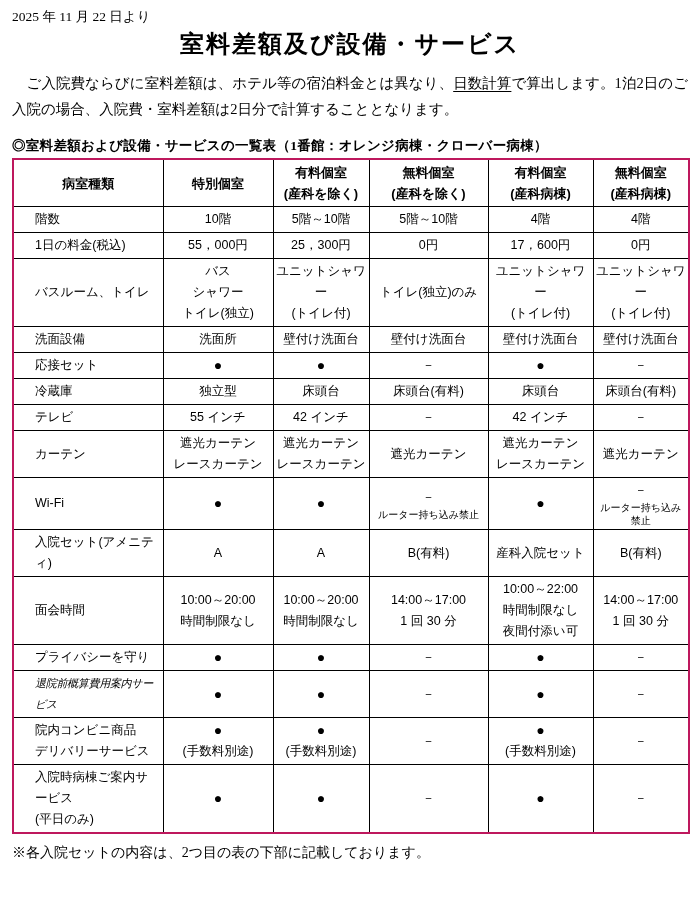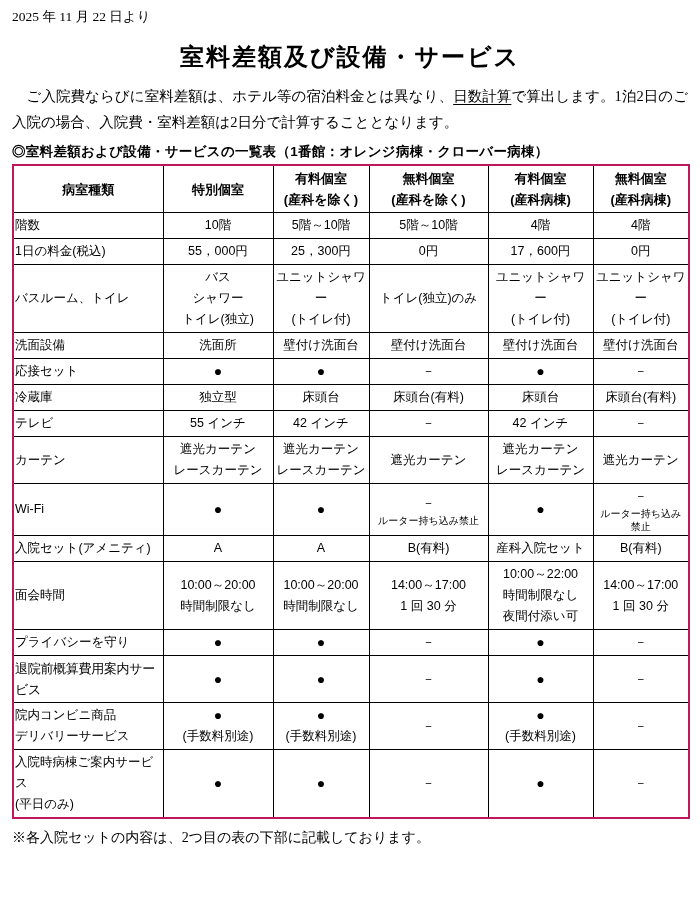--- a/index.html
+++ b/index.html
@@ -8,53 +8,53 @@
     width:700px; height:908px; overflow:hidden;
     color:#000;
     font-family:"Liberation Serif", serif;
   }
   .page { padding:8px 12px 0 12px; }
 
   .date-note { font-size:13.5px; line-height:18px; }
 
   .doc-title {
     text-align:center; font-size:24px; font-weight:bold;
-    letter-spacing:2px; margin:15px 0 10px 0;
+    letter-spacing:2px; margin:2px 0 10px 0;
     font-family:"Liberation Serif", serif;
   }
 
   .body-text p {
     font-size:14.5px; line-height:26px; text-align:justify;
   }
   .u { text-decoration:underline; text-underline-offset:3px; }
 
   .table-caption {
-    font-family:Liberation Sans, sans-serif;
+    font-family:Liberation Serif, serif;
     font-weight:bold; font-size:13.5px;
-    margin-top:8px; margin-bottom:3px; letter-spacing:0.3px;
+    margin-top:15px; margin-bottom:3px; letter-spacing:0.3px;
   }
 
   table.room-table {
     width:676px; border-collapse:collapse; table-layout:fixed;
     border:2px solid #be185d;
   }
   .room-table th, .room-table td {
     border:1px solid #000;
     font-family:"Liberation Sans", sans-serif;
     font-size:12.5px; line-height:21px;
     text-align:center; vertical-align:middle;
     padding:2px 2px;
     overflow:hidden;
   }
   .room-table th { font-weight:bold; font-size:13px; }
-  .room-table td.label-cell { text-align:left; padding-left:1px; }
+  .room-table td.label-cell { text-align:left; padding-left:21px; }
   .room-table .line { display:block; }
   .room-table .dot { font-size:14px; }
   .room-table .small { font-size:10px; line-height:13px; }
-  .room-table td.label-cell.label-small .line { font-size:13px; letter-spacing:-0.3px; }
+  .room-table td.label-cell.label-small .line { font-size:11px; letter-spacing:-0.3px;font-style:italic; }
 
   col.c0 { width:150px; }
   col.c1 { width:110px; }
   col.c2 { width:96px; }
   col.c3 { width:119px; }
   col.c4 { width:105px; }
   col.c5 { width:96px; }
 
   .footnote { font-size:14px; line-height:20px; margin-top:9px; }
 </style>

